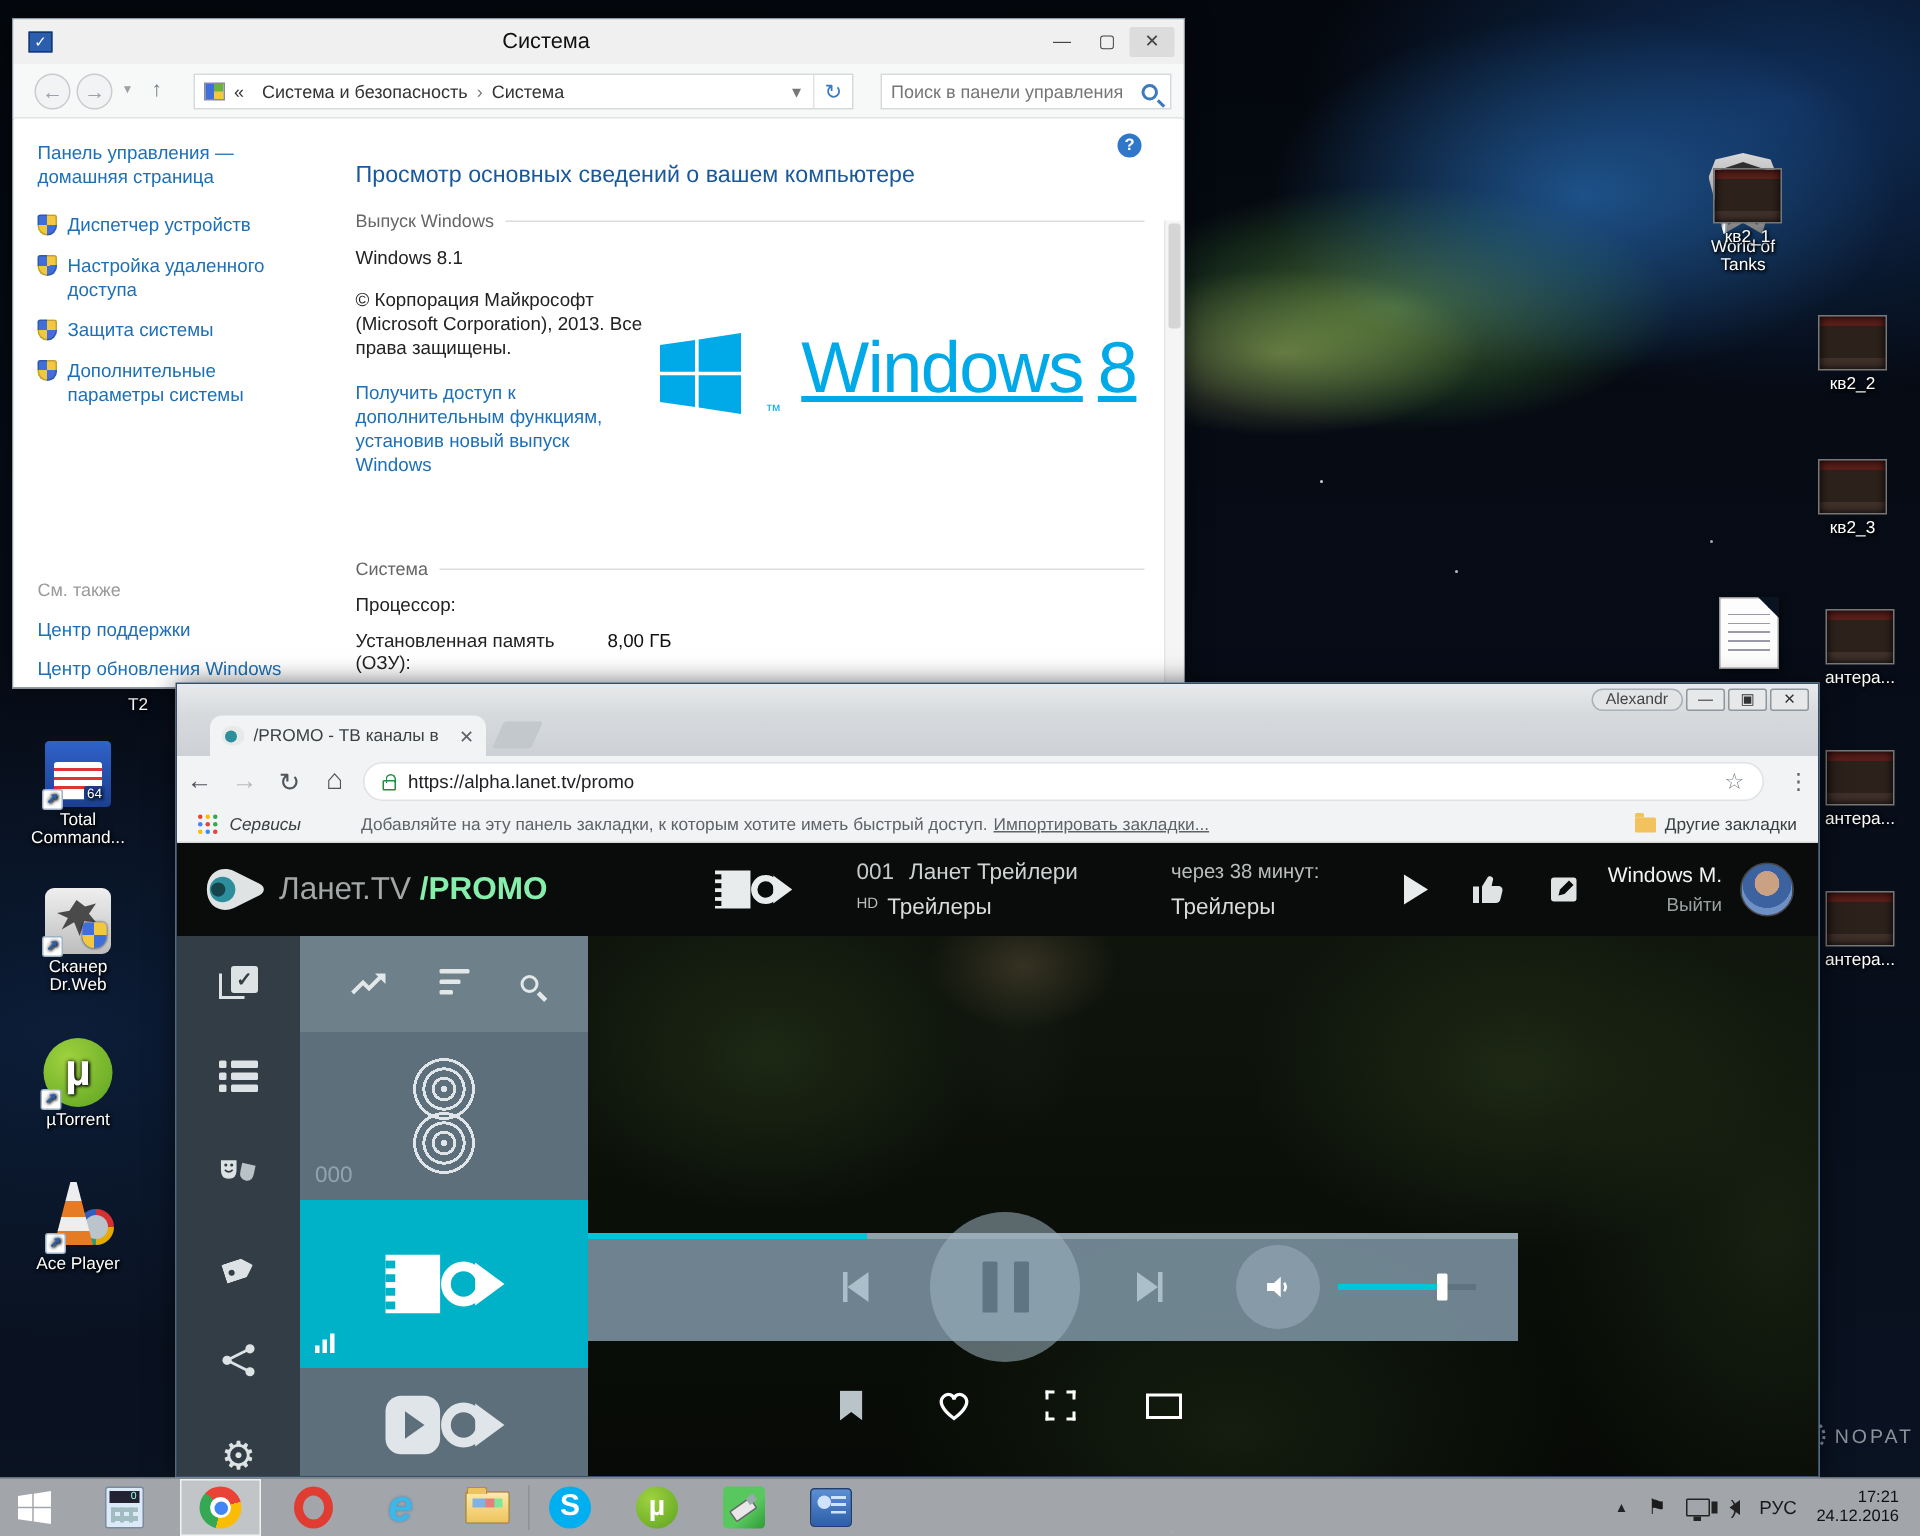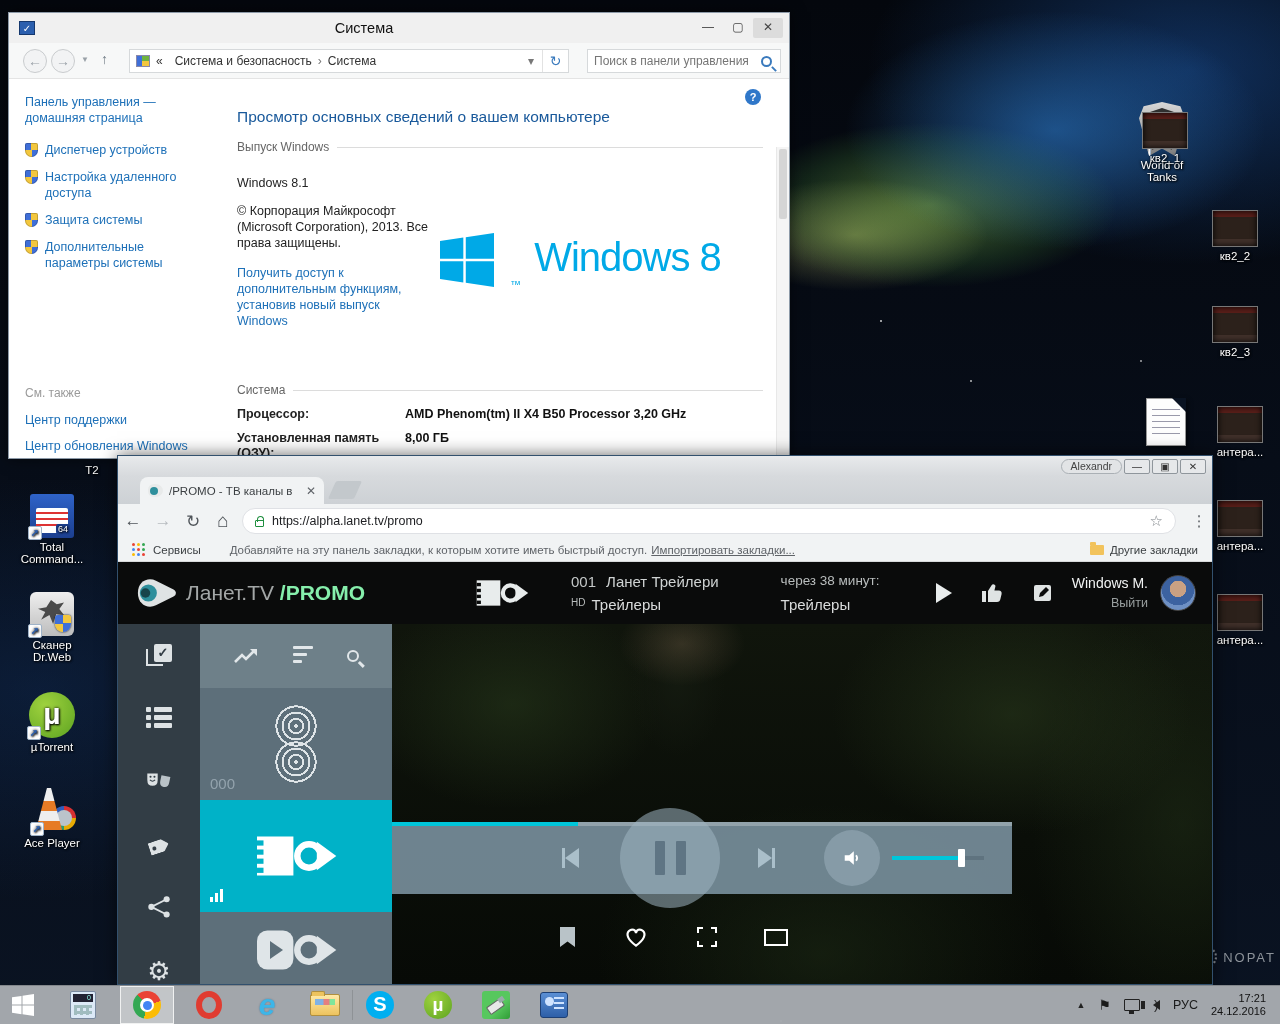--- a/index.html
+++ b/index.html
@@ -68,30 +68,30 @@
   .side-item { display:flex; gap:7px; margin-bottom:11px; width:180px; }
   .uac { flex:0 0 13px; width:13px; height:14px; margin-top:1px; border-radius:2px 2px 7px 7px; background:conic-gradient(#f3c73e 0 25%,#3f6fd8 25% 50%,#f3c73e 50% 75%,#3f6fd8 75%); box-shadow:inset 0 0 0 1px rgba(0,0,0,.2); }
   .see-also { position:absolute; left:16px; top:306px; }
   .see-also .hdr { color:#9a9a9a; font-size:12px; margin-bottom:12px; }
   .see-also .cp-link { display:block; margin-bottom:10px; font-size:12.5px; }
   .sys-main { position:absolute; left:228px; top:10px; right:26px; }
   .page-title { color:#19599b; font-size:15.5px; margin:18px 0 14px; }
   .secthdr { display:flex; align-items:center; gap:8px; color:#666; font-size:12px; margin:14px 0 4px; }
   .secthdr .line { flex:1; height:1px; background:#dcdcdc; }
   .edcol { width:195px; font-size:12.5px; color:#222; line-height:16px; }
-  .edcol .ed { margin:21px 0 12px; }
+  .edcol .ed { margin:10px 0 12px; }
   .edcol .cc { margin-bottom:14px; }
   .edcol .lnk { color:#1d70b8; cursor:pointer; }
   .w8logo { position:absolute; left:200px; top:58px; display:flex; align-items:flex-start; gap:14px; }
   .w8logo svg { width:60px; height:54px; }
-  .w8text { font-size:40px; color:#00a9e7; letter-spacing:-1px; line-height:48px; display:flex; }
+  .w8text { font-size:48px; color:#00a9e7; letter-spacing:-1px; line-height:48px; display:flex;text-decoration:underline; }
   .w8text .num { margin-left:10px; }
   .tm { font-size:8px; color:#00a9e7; align-self:flex-end; }
   .sysrows { margin-top:10px; font-size:12.5px; }
-  .sysrow { display:flex; margin-bottom:9px;font-weight:bold; }
+  .sysrow { display:flex; margin-bottom:9px; }
   .sysrow .lb { width:168px; color:#222; line-height:15px; }
   .sysrow .vl { flex:1; color:#111; line-height:15px; }
   .help { position:absolute; right:28px; top:76px; width:16px; height:16px; border-radius:50%; background:#2f77c9; color:#fff; font-size:11px; font-weight:bold; text-align:center; line-height:16px; }
   .sys-scroll { position:absolute; right:0; top:67px; bottom:0; width:13px; background:#f5f5f5; border-left:1px solid #e8e8e8; }
   .sys-scroll .th { margin:2px 2px; height:70px; background:#d5d5d5; border-radius:2px; }
   
   .browser { position:absolute; left:117px; top:455px; width:1096px; height:530px; border:1px solid #32506d; box-shadow:0 0 16px rgba(0,0,0,.6); background:#f1f3f4; }
   .bw-top { position:absolute; left:0; right:0; top:0; height:20px; background:linear-gradient(180deg,#e8eaec,#d7dadd); }
   .profile-chip { position:absolute; right:90px; top:3px; height:15px; padding:0 9px; background:#e2e4e6; border:1px solid #aab0b5; border-radius:8px; font-size:10.5px; line-height:13px; color:#444; }
   .bcap { position:absolute; top:3px; width:26px; height:15px; border:1px solid #8f969c; background:#e6e8ea; border-radius:2px; text-align:center; line-height:13px; font-size:10px; color:#333; }
@@ -107,21 +107,21 @@
   .navic.dis { color:#b7bbbf; }
   .omnibox { flex:1; height:26px; margin:0 10px 0 4px; background:#fff; border:1px solid #dfe1e5; border-radius:13px; display:flex; align-items:center; padding:0 12px; gap:8px;justify-content:flex-end; }
   .lock { width:9px; height:7px; border:1.5px solid #1e8e3e; border-radius:1px; position:relative; margin-top:4px; }
   .lock:before { content:""; position:absolute; left:1px; top:-5px; width:5px; height:5px; border:1.5px solid #1e8e3e; border-bottom:none; border-radius:4px 4px 0 0; }
   .url { font-size:12.5px; color:#202124; flex:1; }
   .star { color:#80868b; font-size:15px; }
   .kebab { width:26px; text-align:center; color:#5f6368; font-size:15px; letter-spacing:0; }
   .bw-bkm { position:absolute; left:0; right:0; top:82px; height:24px; background:#f1f3f4; border-bottom:1px solid #d7d9db; display:flex; align-items:center; font-size:11.5px; color:#5f6368; }
   .grid9 { width:13px; height:13px; margin:0 8px 0 14px; display:grid; grid-template-columns:repeat(3,1fr); gap:1.5px; }
   .grid9 i { border-radius:50%; }
-  .bkm-label { color:#3c4043; margin-right:29px; }
+  .bkm-label { color:#3c4043; margin-right:40px;font-style:italic; }
   .bkm-hint { }
   .bkm-link { text-decoration:underline; margin-left:4px; }
   .bkm-right { margin-left:auto; display:flex; align-items:center; gap:6px; padding-right:14px; color:#3c4043; }
   .folder { width:14px; height:10px; background:#f2c35c; border-radius:1px; position:relative; }
   .folder:before { content:""; position:absolute; left:0; top:-3px; width:6px; height:3px; background:#f2c35c; border-radius:1px 1px 0 0; }
   .bw-page { position:absolute; left:0; right:0; top:106px; bottom:0; overflow:hidden; background:#0b0f09; }
   
   .ln-header { position:absolute; left:0; right:0; top:0; height:62px; background:#0a0b0b; display:flex; align-items:center; color:#d9dbdb; }
   .ln-logo { margin-left:14px; }
   .ln-brand { font-size:21px; margin-left:8px; white-space:nowrap; }
@@ -392,21 +392,20 @@
               </span>
           </div>
         </div>
         <div class="secthdr" style="margin-top:54px;">
             <span>Система</span>
             <span class="line"></span>
           </div>
         <div class="sysrows">
           <div class="sysrow">
               <span class="lb">Процессор:</span>
-              <span class="vl">AMD Phenom(tm) II X4 B50 Processor   3,20 GHz</span>
             </div>
           <div class="sysrow">
               <span class="lb" style="width:168px;max-width:150px;">Установленная память (ОЗУ):</span>
               <span class="vl" style="margin-left:18px;">8,00 ГБ</span>
             </div>
           <div class="sysrow">
               <span class="lb">Тип системы:</span>
               <span class="vl">64-разрядная операционная система, процессор x64</span>
             </div>
           <div class="sysrow">

